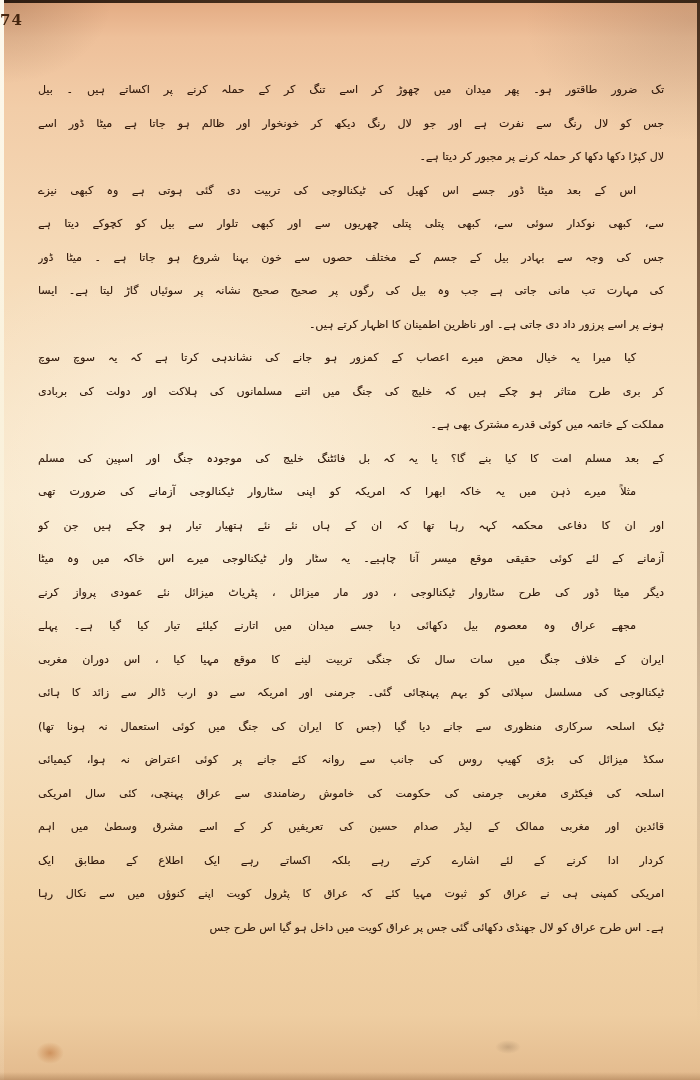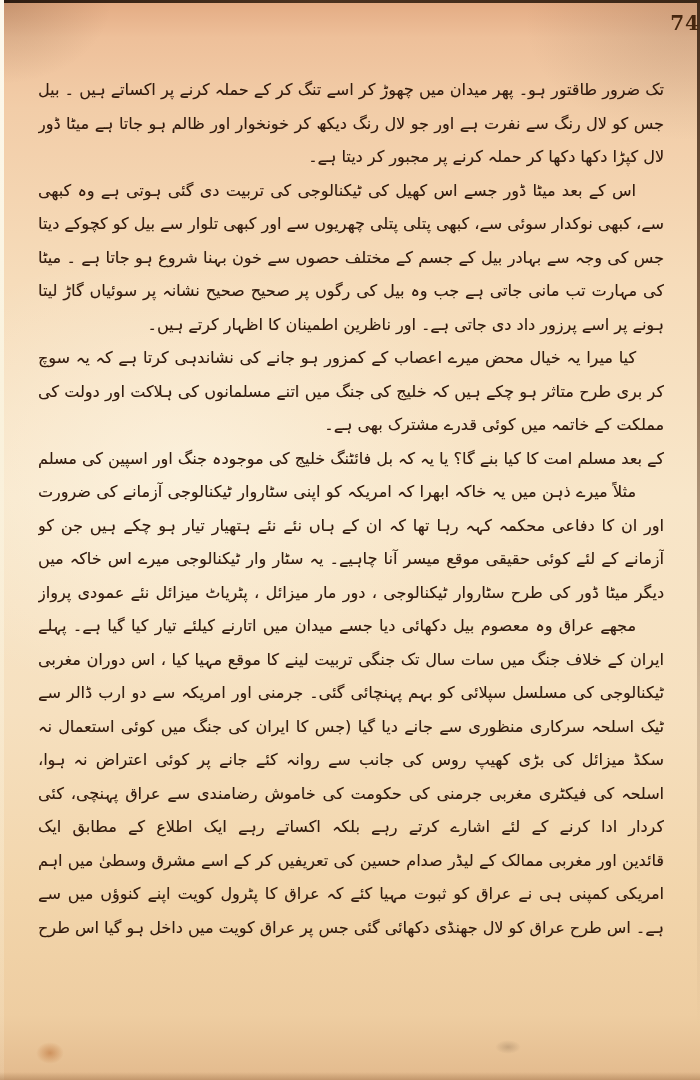--- a/index.html
+++ b/index.html
@@ -47,40 +47,40 @@
     border-radius: 50%;
     background: radial-gradient(ellipse, rgba(186,108,48,0.55), rgba(186,108,48,0) 70%);
   }
   .stain-2 {
     position: absolute; left: 495px; top: 1040px; width: 26px; height: 14px;
     border-radius: 50%;
     background: radial-gradient(ellipse, rgba(120,95,70,0.30), rgba(120,95,70,0) 70%);
   }
   .page-number {
     position: absolute; top: 11px; left: 0; width: 100%;
-    text-align: right;
+    text-align: left;
     font-family: "DejaVu Serif", serif;
-    font-size: 20px;
+    font-size: 15px;
     font-weight: bold;
     letter-spacing: 1px;
     color: #45260f;
   }
   .text-block {
     position: absolute;
     top: 73px;
     left: 38px;
     right: 36px;
   }
   .para { margin: 0; padding: 0; }
   .line {
     direction: rtl;
     text-align: justify;
     text-align-last: justify;
     font-family: "DejaVu Sans", sans-serif;
-    font-size: 16px;
+    font-size: 11px;
     line-height: 33.5px;
     height: 33.5px;
     overflow: hidden;
     color: #321a0c;
     text-shadow: 0.3px 0.3px 0 rgba(50,26,12,0.35);
   }
   .line.last { text-align-last: right; }
   .line.indent { padding-right: 28px; }
 </style>
 </head>
@@ -121,19 +121,19 @@
         <div class="line">آزمانے کے لئے کوئی حقیقی موقع میسر آنا چاہیے۔ یہ سٹار وار ٹیکنالوجی میرے اس خاکہ میں وہ میٹا</div>
         <div class="line">دیگر میٹا ڈور کی طرح سٹاروار ٹیکنالوجی ، دور مار میزائل ، پٹریاٹ میزائل نئے عمودی پرواز کرنے</div>
       </div>
       <div class="para">
         <div class="line indent">مجھے عراق وہ معصوم بیل دکھائی دیا جسے میدان میں اتارنے کیلئے تیار کیا گیا ہے۔ پہلے</div>
         <div class="line">ایران کے خلاف جنگ میں سات سال تک جنگی تربیت لینے کا موقع مہیا کیا ، اس دوران مغربی</div>
         <div class="line">ٹیکنالوجی کی مسلسل سپلائی کو بہم پہنچائی گئی۔ جرمنی اور امریکہ سے دو ارب ڈالر سے زائد کا ہائی</div>
         <div class="line">ٹیک اسلحہ سرکاری منظوری سے جانے دیا گیا (جس کا ایران کی جنگ میں کوئی استعمال نہ ہونا تھا)</div>
         <div class="line">سکڈ میزائل کی بڑی کھیپ روس کی جانب سے روانہ کئے جانے پر کوئی اعتراض نہ ہوا، کیمیائی</div>
         <div class="line">اسلحہ کی فیکٹری مغربی جرمنی کی حکومت کی خاموش رضامندی سے عراق پہنچی، کئی سال امریکی</div>
+        <div class="line">قائدین اور مغربی ممالک کے لیڈر صدام حسین کی تعریفیں کر کے اسے مشرق وسطیٰ میں اہم</div>
         <div class="line">کردار ادا کرنے کے لئے اشارے کرتے رہے بلکہ اکساتے رہے ایک اطلاع کے مطابق ایک</div>
-        <div class="line">قائدین اور مغربی ممالک کے لیڈر صدام حسین کی تعریفیں کر کے اسے مشرق وسطیٰ میں اہم</div>
         <div class="line">امریکی کمپنی ہی نے عراق کو ثبوت مہیا کئے کہ عراق کا پٹرول کویت اپنے کنوؤں میں سے نکال رہا</div>
         <div class="line last">ہے۔ اس طرح عراق کو لال جھنڈی دکھائی گئی جس پر عراق کویت میں داخل ہو گیا اس طرح جس</div>
       </div>
     </div>
 </div>
 
 </body></html>

